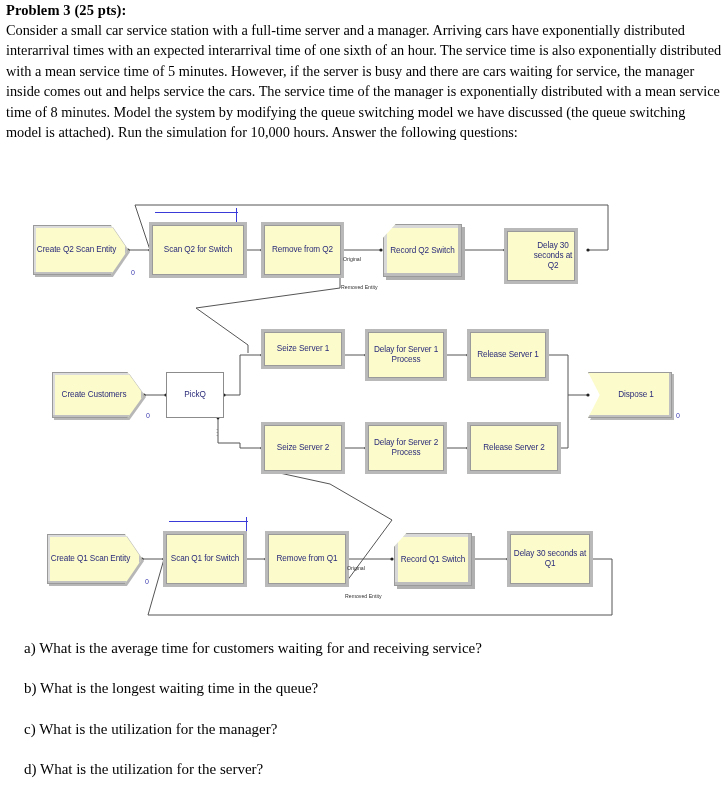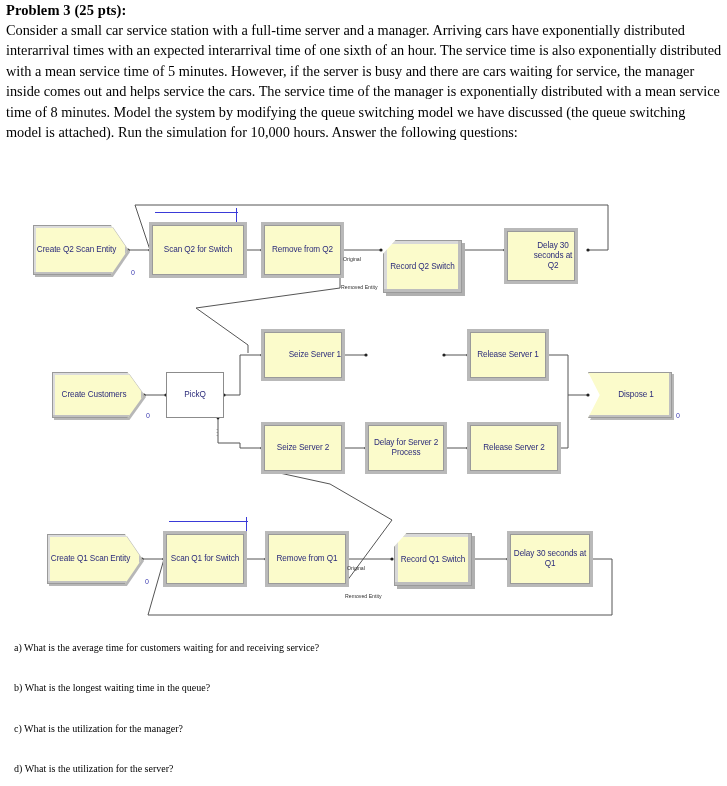--- a/index.html
+++ b/index.html
@@ -17,22 +17,22 @@
   
   .prob-title{
     position:absolute;left:6px;top:2px;
     font-size:14.5px;font-weight:bold;letter-spacing:.1px;
   }
   .prob-body{
     position:absolute;left:6px;top:20px;width:716px;
     font-size:14.3px;line-height:20.4px;text-align:left;
   }
   .question{
-    position:absolute;left:14px;
-    font-size:10px;line-height:18px;
+    position:absolute;left:24px;
+    font-size:15px;line-height:18px;
   }
   #q-a{top:639px;}
   #q-b{top:679px;}
   #q-c{top:720px;}
   #q-d{top:760px;}
 
   
   .diagram{
     position:absolute;left:0;top:190px;width:727px;height:445px;
   }
@@ -257,21 +257,21 @@
     <div class="blk" style="left:152px;top:35px;width:92px;height:50px;">
       <span>Scan Q2 for Switch</span>
     </div>
 
     <div class="blk" style="left:264px;top:35px;width:77px;height:50px;">
       <span>Remove from Q2</span>
     </div>
     <div class="portlbl" style="left:343px;top:66px;">Original</div>
     <div class="portlbl" style="left:341px;top:94px;">Removed Entity</div>
 
-    <div class="blk record" style="left:383px;top:34px;width:79px;height:53px;margin-top:16px;">
+    <div class="blk record" style="left:383px;top:34px;width:79px;height:53px;">
       <div class="shadow"></div>
       <div class="face"></div>
       <div class="lbl">Record Q2 Switch</div>
     </div>
 
     <div class="blk" style="left:507px;top:41px;width:68px;height:50px;padding-left:24px;">
       <span>Delay 30 seconds at Q2</span>
     </div>
 
     <div class="blk create" style="left:52px;top:182px;width:92px;height:46px;">
@@ -283,22 +283,25 @@
 
     <div class="blk plain" style="left:166px;top:182px;width:58px;height:46px;align-items:center;">
       <span>PickQ</span>
     </div>
     <div class="ellipsis" style="left:216px;top:236px;">
       <div>.</div>
         <div>.</div>
         <div>.</div>
     </div>
 
-    <div class="blk" style="left:264px;top:142px;width:78px;height:46px;justify-content:flex-end;">
+    <div class="blk" style="left:264px;top:142px;width:78px;height:34px;">
       <span>Seize Server 1</span>
+    </div>
+    <div class="blk" style="left:368px;top:142px;width:76px;height:46px;">
+      <span>Delay for Server 1 Process</span>
     </div>
     <div class="blk" style="left:470px;top:142px;width:76px;height:46px;">
       <span>Release Server 1</span>
     </div>
 
     <div class="blk" style="left:264px;top:235px;width:78px;height:46px;">
       <span>Seize Server 2</span>
     </div>
     <div class="blk" style="left:368px;top:235px;width:76px;height:46px;">
       <span>Delay for Server 2 Process</span>

